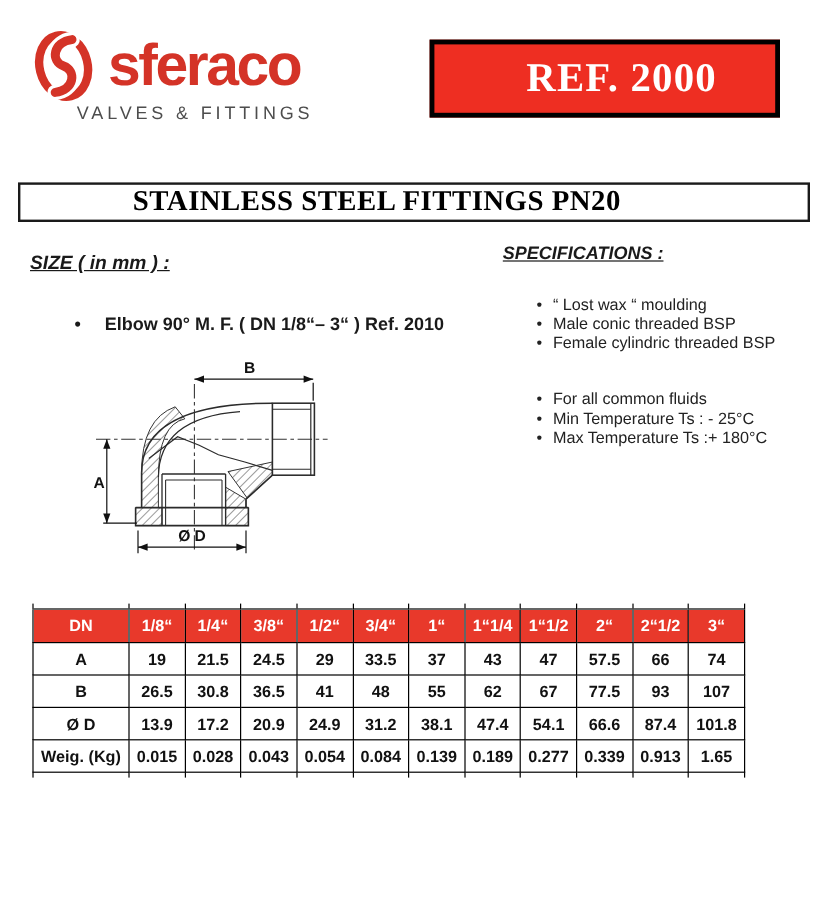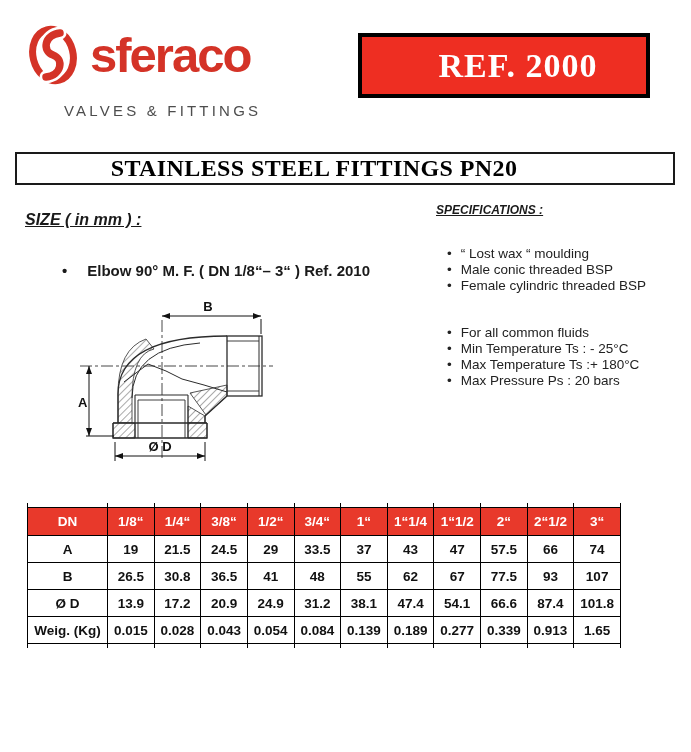--- a/index.html
+++ b/index.html
@@ -5,41 +5,41 @@
   html,body{margin:0;padding:0;background:#e9e9e9;}
   .page{position:relative;width:691px;height:752px;background:#ffffff;margin:0 auto;
         font-family:"Liberation Sans","DejaVu Sans",sans-serif;color:#1a1a1a;overflow:hidden;}
 
   
   .brand{position:absolute;left:28px;top:24px;}
   .brand-row{display:flex;align-items:center;gap:10px;}
   .brand-icon{width:50px;height:62px;display:block;}
   .brand-name{font-size:49px;font-weight:bold;color:var(--brand-red,#d43327);
               letter-spacing:-2px;line-height:58px;margin-left:2px;}
-  .brand-tagline{display:block;margin-left:36px;margin-top:16px;font-size:15px;
+  .brand-tagline{display:block;margin-left:36px;margin-top:0;font-size:15px;
                  letter-spacing:3.2px;color:var(--tagline-gray,#4d4d4d);font-weight:500;}
 
   
   .ref-badge{position:absolute;left:358px;top:33px;width:292px;height:65px;box-sizing:border-box;
              background:var(--badge-red,#ee2e22);border:4px solid #000;
              display:flex;align-items:center;justify-content:center;padding-left:28px;}
   .ref-badge span{font-family:"Liberation Serif","DejaVu Serif",serif;font-weight:bold;
                   font-size:34px;color:#fff;letter-spacing:1px;}
 
   
   .title-bar{position:absolute;left:15px;top:152px;width:660px;height:33px;box-sizing:border-box;
              border:2px solid #1a1a1a;display:flex;align-items:center;justify-content:center;
              padding-right:62px;}
   .title-bar span{font-family:"Liberation Serif","DejaVu Serif",serif;font-weight:bold;
                   font-size:24px;letter-spacing:0.4px;color:#000;white-space:nowrap;}
 
   
   .size-heading{position:absolute;left:25px;top:211px;font-size:16px;font-weight:bold;
                 font-style:italic;text-decoration:underline;}
-  .specs-heading{position:absolute;left:436px;top:203px;font-size:12px;font-weight:bold;
+  .specs-heading{position:absolute;left:419px;top:203px;font-size:15px;font-weight:bold;
                  font-style:italic;text-decoration:underline;}
 
   
   .elbow-item{position:absolute;left:62px;top:262px;font-size:15px;font-weight:bold;white-space:nowrap;}
   .elbow-item::before{content:"\2022";margin-right:20px;}
 
   
   .specs{position:absolute;left:447px;margin:0;padding:0;list-style:none;
          font-size:13.5px;line-height:16px;color:#222;}
   .specs li{white-space:nowrap;}
@@ -95,21 +95,20 @@
 
   <ul class="specs g1">
     <li>“ Lost wax “ moulding</li>
     <li>Male conic threaded BSP</li>
     <li>Female cylindric threaded BSP</li>
   </ul>
   <ul class="specs g2">
     <li>For all common fluids</li>
     <li>Min Temperature Ts : - 25°C</li>
     <li>Max Temperature Ts :+ 180°C</li>
-    <li>Max Pressure Ps : 20 bars</li>
   </ul>
 
   <div class="drawing">
     <svg viewBox="0 0 245 208" aria-hidden="true">
       <defs>
         <pattern id="hh" width="5" height="5" patternUnits="userSpaceOnUse" patternTransform="rotate(45)">
           <rect width="5" height="5" fill="#ffffff"></rect>
           <line x1="0" y1="0" x2="0" y2="5" stroke="#555" stroke-width="1"></line>
         </pattern>
       </defs>

